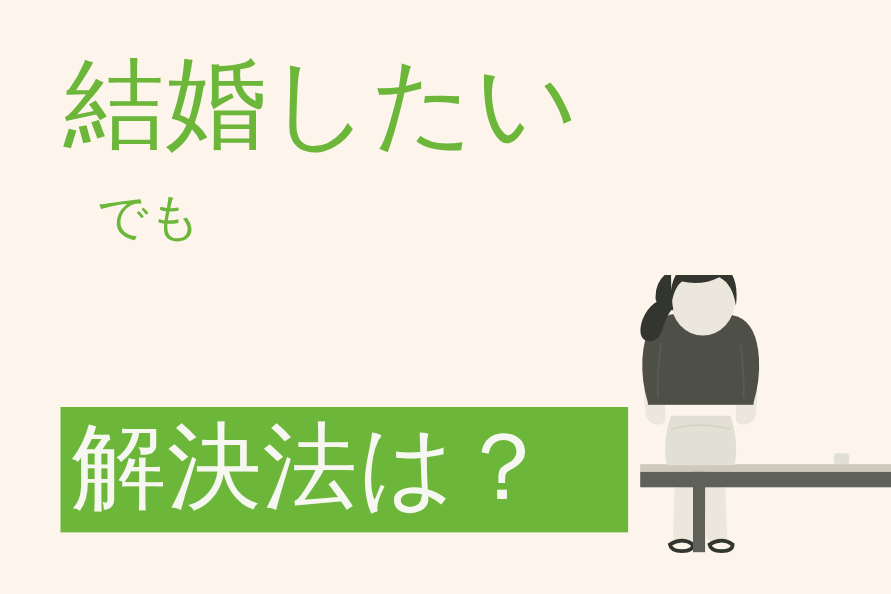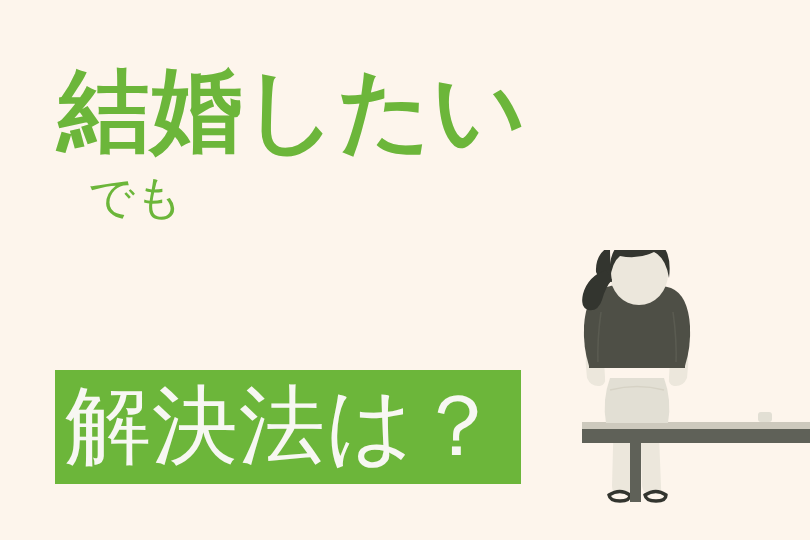--- a/index.html
+++ b/index.html
@@ -17,27 +17,27 @@
     width: 810px;
     height: 540px;
     background: #fdf5ec;
     overflow: hidden;
   }
 
   
   .headline-line1 {
     position: absolute;
     left: 58px;
-    top: 64px;
+    top: 48px;
     font-size: 92px;
     line-height: 1.0;
     letter-spacing: 0.005em;
     color: #6cb63a;
     white-space: nowrap;
-    font-weight: 700;
+    font-weight: 400;
   }
   .headline-line2 {
     position: absolute;
     left: 88px;
     top: 178px;
     white-space: nowrap;
     display: flex;
     align-items: flex-end;
     line-height: 1.0;
     gap: 44px;
@@ -56,21 +56,21 @@
     line-height: 1.0;
     margin-left: 16px;
     letter-spacing: 0.005em;
   }
 
   
   .solution-box {
     position: absolute;
     left: 55px;
     top: 370px;
-    width: 466px;
+    width: 516px;
     height: 114px;
     background: #6cb63a;
     display: flex;
     align-items: center;
     justify-content: flex-start;
     box-sizing: border-box;
     padding-left: 10px;
   }
   .solution-text {
     font-size: 86px;

